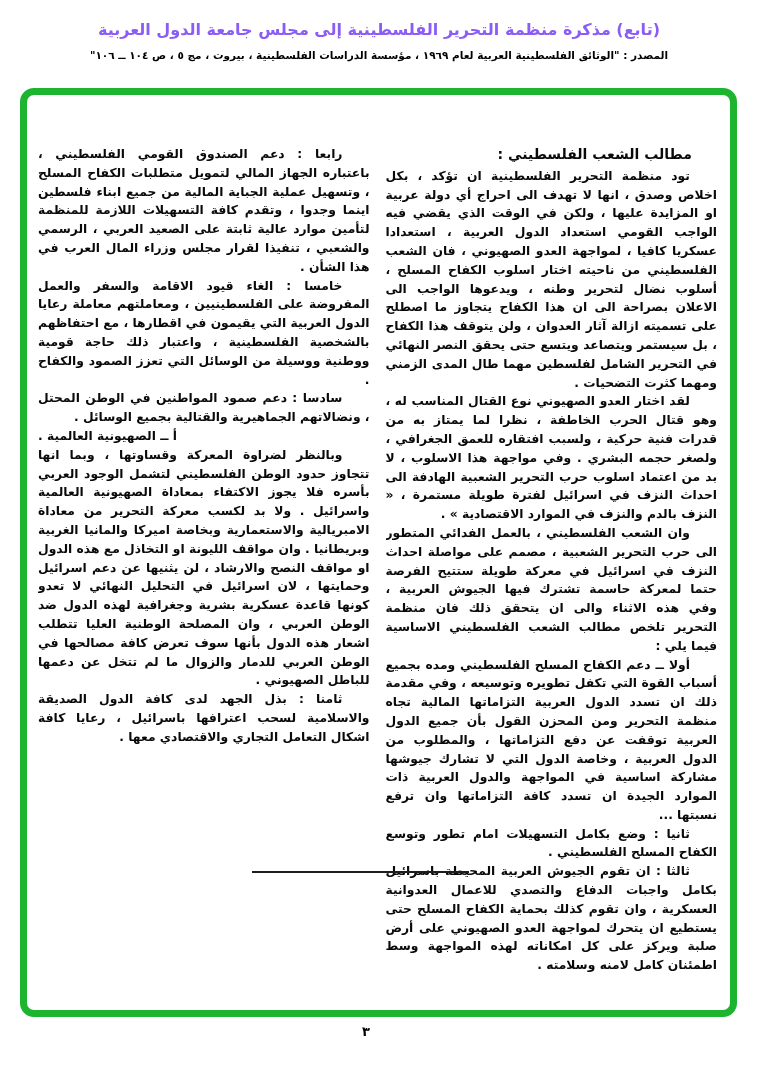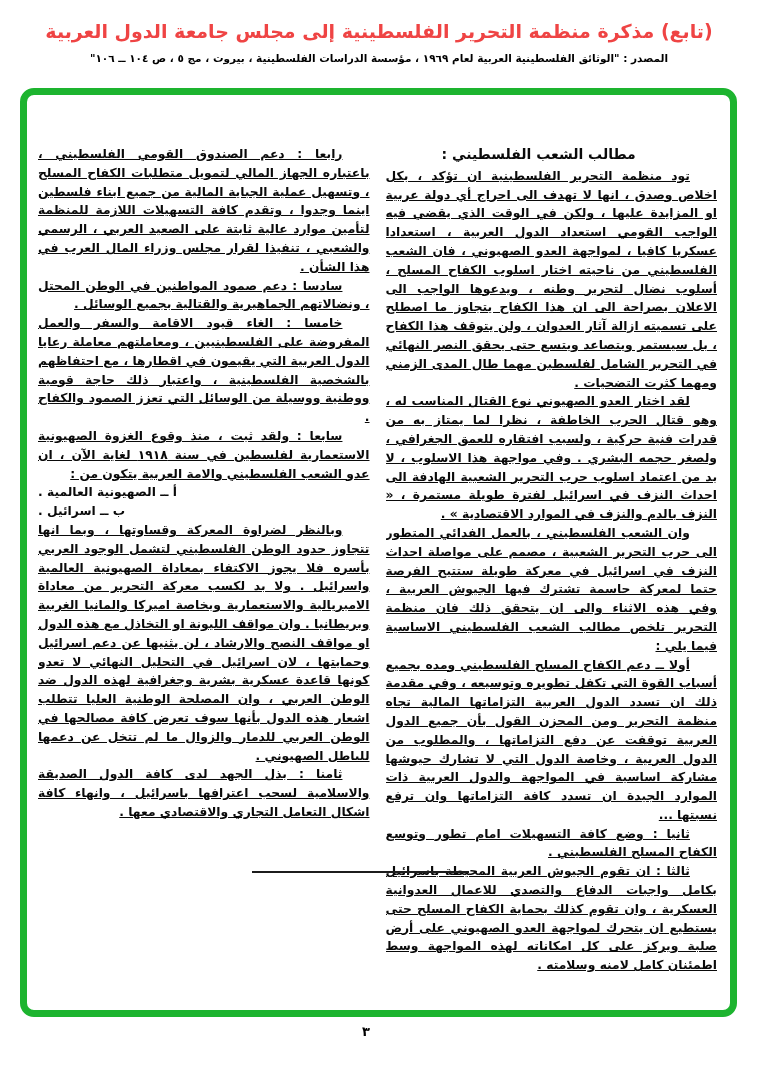--- a/index.html
+++ b/index.html
@@ -18,23 +18,23 @@
     color: #0d0d0d;
   }
   .header {
     position: absolute;
     top: 20px;
     left: 0;
     right: 0;
     text-align: center;
   }
   .doc-title {
-    font-size: 19px;
+    font-size: 16px;
     font-weight: bold;
-    color: #ef4444;
+    color: #8b5cf6;
     letter-spacing: 0;
   }
   .doc-source {
     margin-top: 10px;
     font-size: 10.5px;
     font-weight: bold;
     color: #000;
   }
   .green-box {
     position: absolute;
@@ -61,28 +61,27 @@
     text-align: justify;
     font-size: 12.3px;
     line-height: 18.8px;
     font-weight: bold;
     color: #0a0a0a;
     overflow: hidden;
   }
   .col p {
     margin: 0;
     text-indent: 2.2em;
-    text-decoration: underline;
   }
   .section-heading {
     margin: 0 0 3px 0;
     font-size: 14px;
     font-weight: bold;
     text-indent: 1.8em;
-    text-align: center;
+    text-align: right;
   }
   .enemy-list {
     padding-right: 2.4em;
     text-align: left;
   }
   .enemy-list .enemy-item {
     text-indent: 0;
   }
   .footnote-rule {
     position: absolute;
@@ -115,35 +114,33 @@
 
   <div class="green-box">
     <div class="columns">
 
       <div class="col">
         <h2 class="section-heading">مطالب الشعب الفلسطيني :</h2>
         <p>تود منظمة التحرير الفلسطينية ان تؤكد ، بكل اخلاص وصدق ، انها لا تهدف الى احراج أي دولة عربية او المزايدة عليها ، ولكن في الوقت الذي يقضي فيه الواجب القومي استعداد الدول العربية ، استعدادا عسكريا كافيا ، لمواجهة العدو الصهيوني ، فان الشعب الفلسطيني من ناحيته اختار اسلوب الكفاح المسلح ، أسلوب نضال لتحرير وطنه ، ويدعوها الواجب الى الاعلان بصراحة الى ان هذا الكفاح يتجاوز ما اصطلح على تسميته ازالة آثار العدوان ، ولن يتوقف هذا الكفاح ، بل سيستمر ويتصاعد ويتسع حتى يحقق النصر النهائي في التحرير الشامل لفلسطين مهما طال المدى الزمني ومهما كثرت التضحيات .</p>
         <p>لقد اختار العدو الصهيوني نوع القتال المناسب له ، وهو قتال الحرب الخاطفة ، نظرا لما يمتاز به من قدرات فنية حركية ، ولسبب افتقاره للعمق الجغرافي ، ولصغر حجمه البشري . وفي مواجهة هذا الاسلوب ، لا بد من اعتماد اسلوب حرب التحرير الشعبية الهادفة الى احداث النزف في اسرائيل لفترة طويلة مستمرة ، « النزف بالدم والنزف في الموارد الاقتصادية » .</p>
         <p>وان الشعب الفلسطيني ، بالعمل الفدائي المتطور الى حرب التحرير الشعبية ، مصمم على مواصلة احداث النزف في اسرائيل في معركة طويلة ستتيح الفرصة حتما لمعركة حاسمة تشترك فيها الجيوش العربية ، وفي هذه الاثناء والى ان يتحقق ذلك فان منظمة التحرير تلخص مطالب الشعب الفلسطيني الاساسية فيما يلي :</p>
         <p>أولا ــ دعم الكفاح المسلح الفلسطيني ومده بجميع أسباب القوة التي تكفل تطويره وتوسيعه ، وفي مقدمة ذلك ان تسدد الدول العربية التزاماتها المالية تجاه منظمة التحرير ومن المحزن القول بأن جميع الدول العربية توقفت عن دفع التزاماتها ، والمطلوب من الدول العربية ، وخاصة الدول التي لا تشارك جيوشها مشاركة اساسية في المواجهة والدول العربية ذات الموارد الجيدة ان تسدد كافة التزاماتها وان ترفع نسبتها ...</p>
-        <p>ثانيا : وضع كافة التسهيلات امام تطور وتوسع الكفاح المسلح الفلسطيني .</p>
+        <p>ثانيا : وضع بكامل التسهيلات امام تطور وتوسع الكفاح المسلح الفلسطيني .</p>
         <p>ثالثا : ان تقوم الجيوش العربية المحيطة باسرائيل بكامل واجبات الدفاع والتصدي للاعمال العدوانية العسكرية ، وان تقوم كذلك بحماية الكفاح المسلح حتى يستطيع ان يتحرك لمواجهة العدو الصهيوني على أرض صلبة ويركز على كل امكاناته لهذه المواجهة وسط اطمئنان كامل لامنه وسلامته .</p>
       </div>
 
       <div class="col">
         <p>رابعا : دعم الصندوق القومي الفلسطيني ، باعتباره الجهاز المالي لتمويل متطلبات الكفاح المسلح ، وتسهيل عملية الجباية المالية من جميع ابناء فلسطين اينما وجدوا ، وتقدم كافة التسهيلات اللازمة للمنظمة لتأمين موارد عالية ثابتة على الصعيد العربي ، الرسمي والشعبي ، تنفيذا لقرار مجلس وزراء المال العرب في هذا الشأن .</p>
+        <p>خامسا : الغاء قيود الاقامة والسفر والعمل المفروضة على الفلسطينيين ، ومعاملتهم معاملة رعايا الدول العربية التي يقيمون في اقطارها ، مع احتفاظهم بالشخصية الفلسطينية ، واعتبار ذلك حاجة قومية ووطنية ووسيلة من الوسائل التي تعزز الصمود والكفاح .</p>
         <p>سادسا : دعم صمود المواطنين في الوطن المحتل ، ونضالاتهم الجماهيرية والقتالية بجميع الوسائل .</p>
-        <p>خامسا : الغاء قيود الاقامة والسفر والعمل المفروضة على الفلسطينيين ، ومعاملتهم معاملة رعايا الدول العربية التي يقيمون في اقطارها ، مع احتفاظهم بالشخصية الفلسطينية ، واعتبار ذلك حاجة قومية ووطنية ووسيلة من الوسائل التي تعزز الصمود والكفاح .</p>
-        <p>سابعا : ولقد ثبت ، منذ وقوع الغزوة الصهيونية الاستعمارية لفلسطين في سنة ١٩١٨ لغاية الآن ، ان عدو الشعب الفلسطيني والامة العربية يتكون من :</p>
         <div class="enemy-list">
           <div class="enemy-item">أ ــ الصهيونية العالمية .</div>
-          <div class="enemy-item">ب ــ اسرائيل .</div>
         </div>
         <p>وبالنظر لضراوة المعركة وقساوتها ، وبما انها تتجاوز حدود الوطن الفلسطيني لتشمل الوجود العربي بأسره فلا يجوز الاكتفاء بمعاداة الصهيونية العالمية واسرائيل . ولا بد لكسب معركة التحرير من معاداة الامبريالية والاستعمارية وبخاصة اميركا والمانيا الغربية وبريطانيا . وان مواقف الليونة او التخاذل مع هذه الدول او مواقف النصح والارشاد ، لن يثنيها عن دعم اسرائيل وحمايتها ، لان اسرائيل في التحليل النهائي لا تعدو كونها قاعدة عسكرية بشرية وجغرافية لهذه الدول ضد الوطن العربي ، وان المصلحة الوطنية العليا تتطلب اشعار هذه الدول بأنها سوف تعرض كافة مصالحها في الوطن العربي للدمار والزوال ما لم تتخل عن دعمها للباطل الصهيوني .</p>
-        <p>ثامنا : بذل الجهد لدى كافة الدول الصديقة والاسلامية لسحب اعترافها باسرائيل ، وانهاء كافة اشكال التعامل التجاري والاقتصادي معها .</p>
+        <p>ثامنا : بذل الجهد لدى كافة الدول الصديقة والاسلامية لسحب اعترافها باسرائيل ، رعايا كافة اشكال التعامل التجاري والاقتصادي معها .</p>
       </div>
 
     </div>
   </div>
 
   <div class="footnote-rule"></div>
 
   <div class="page-number">٣</div>
 
 </div>

